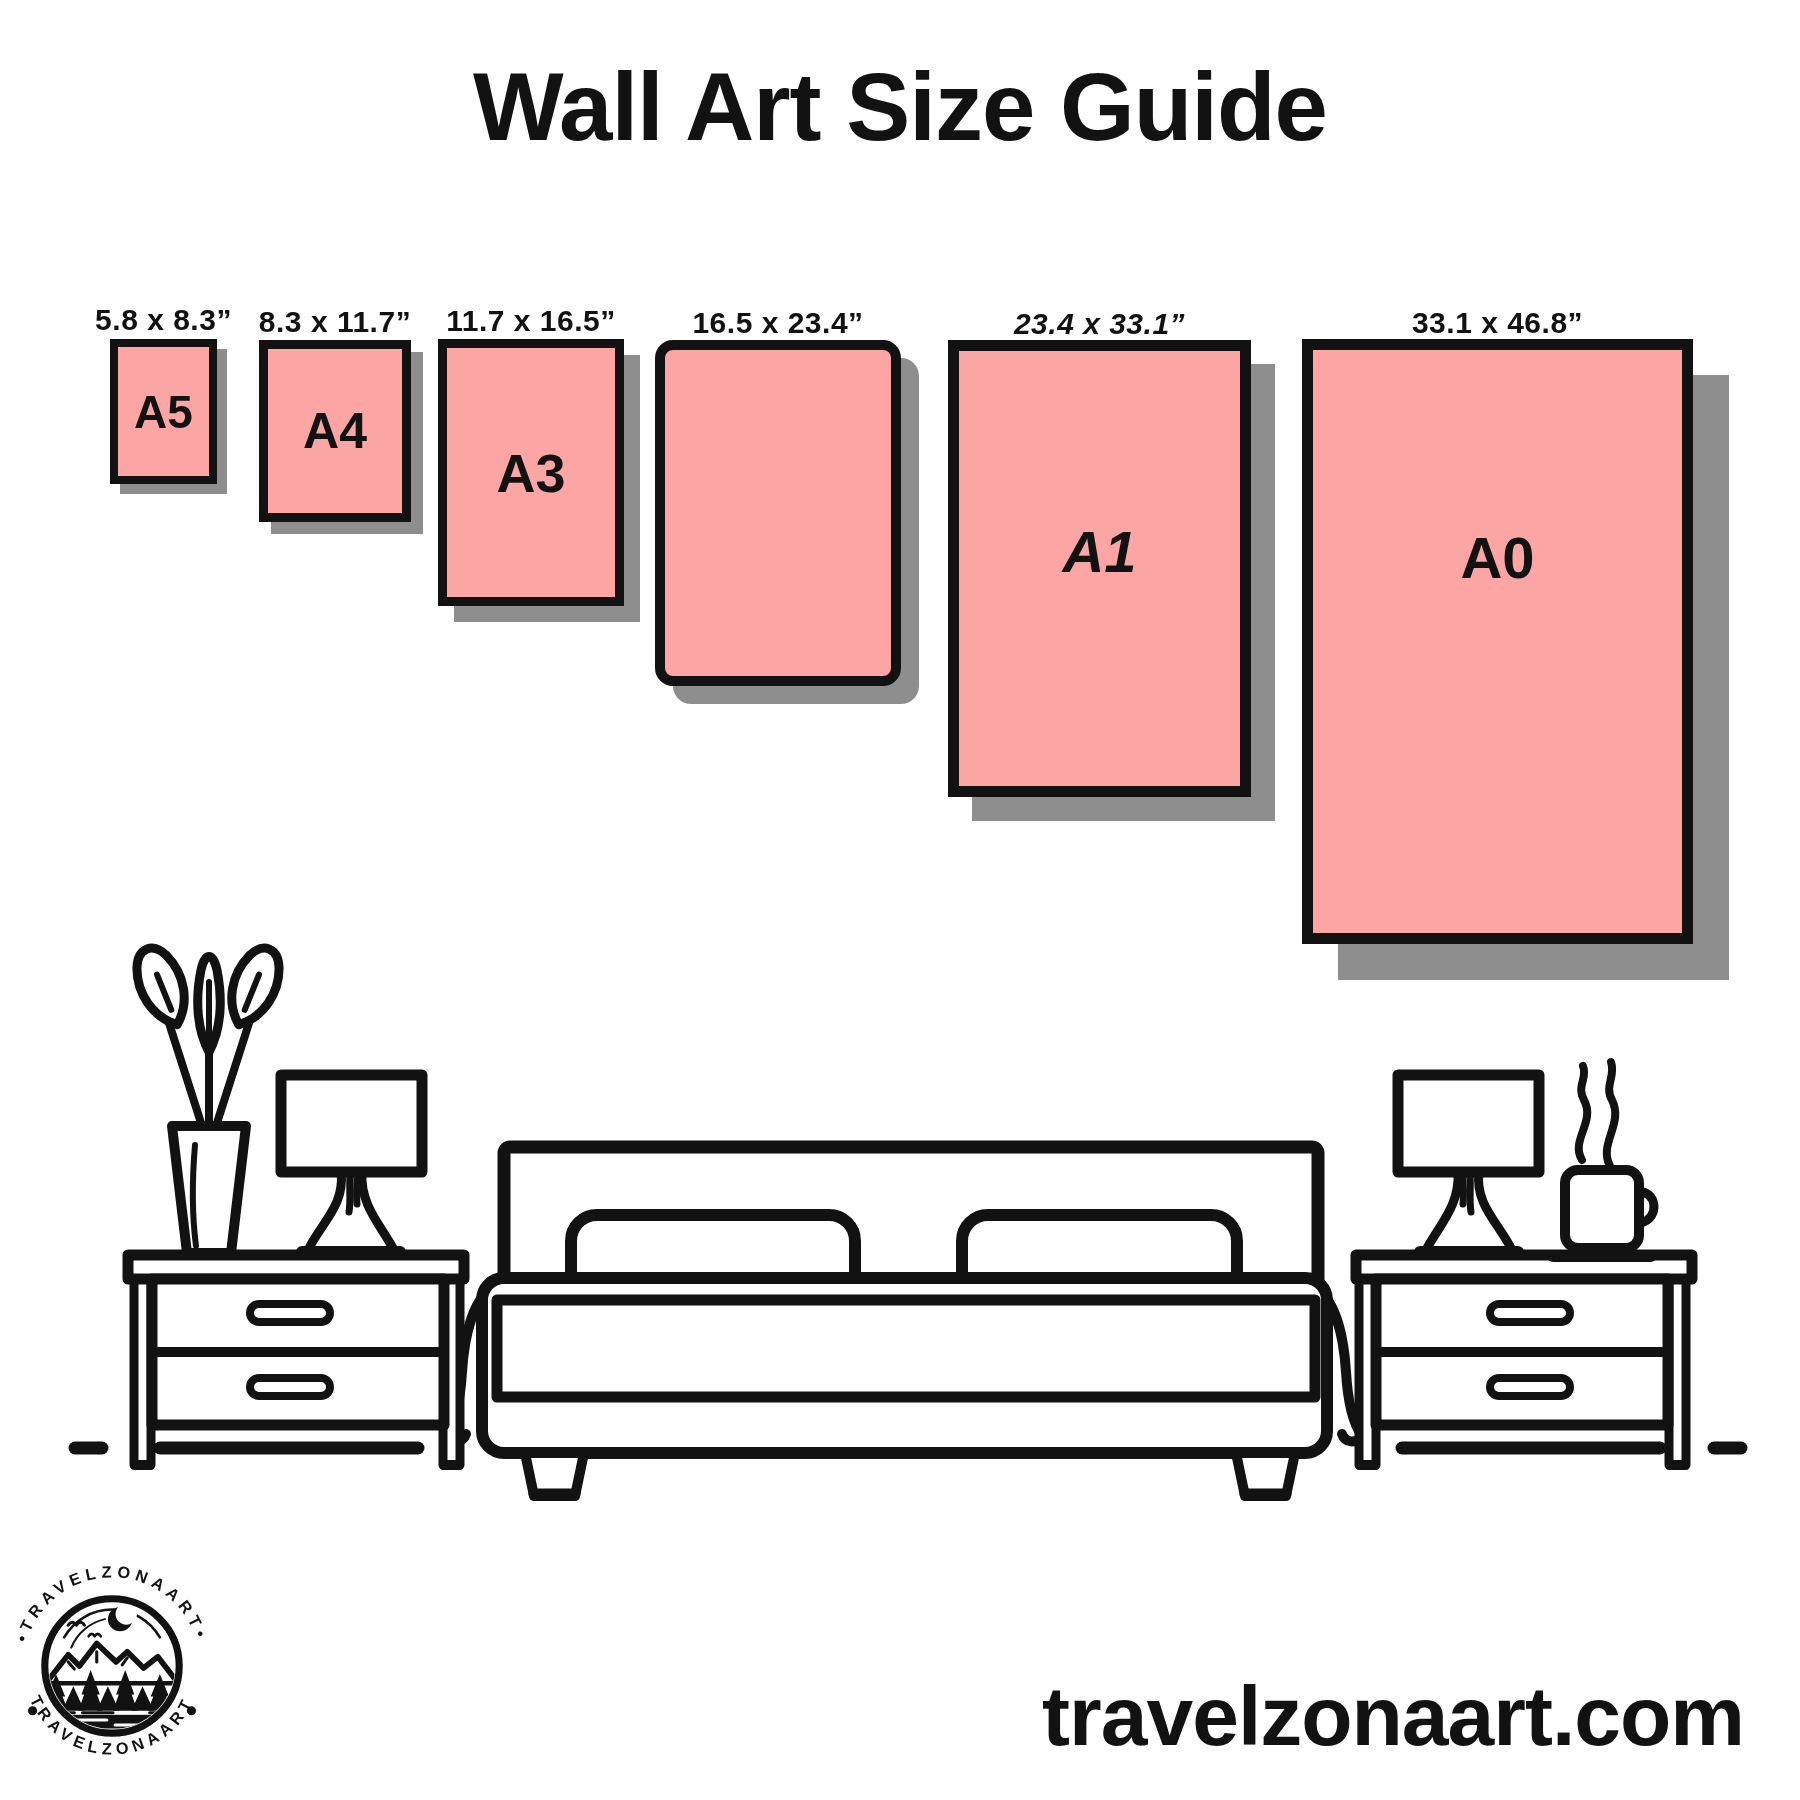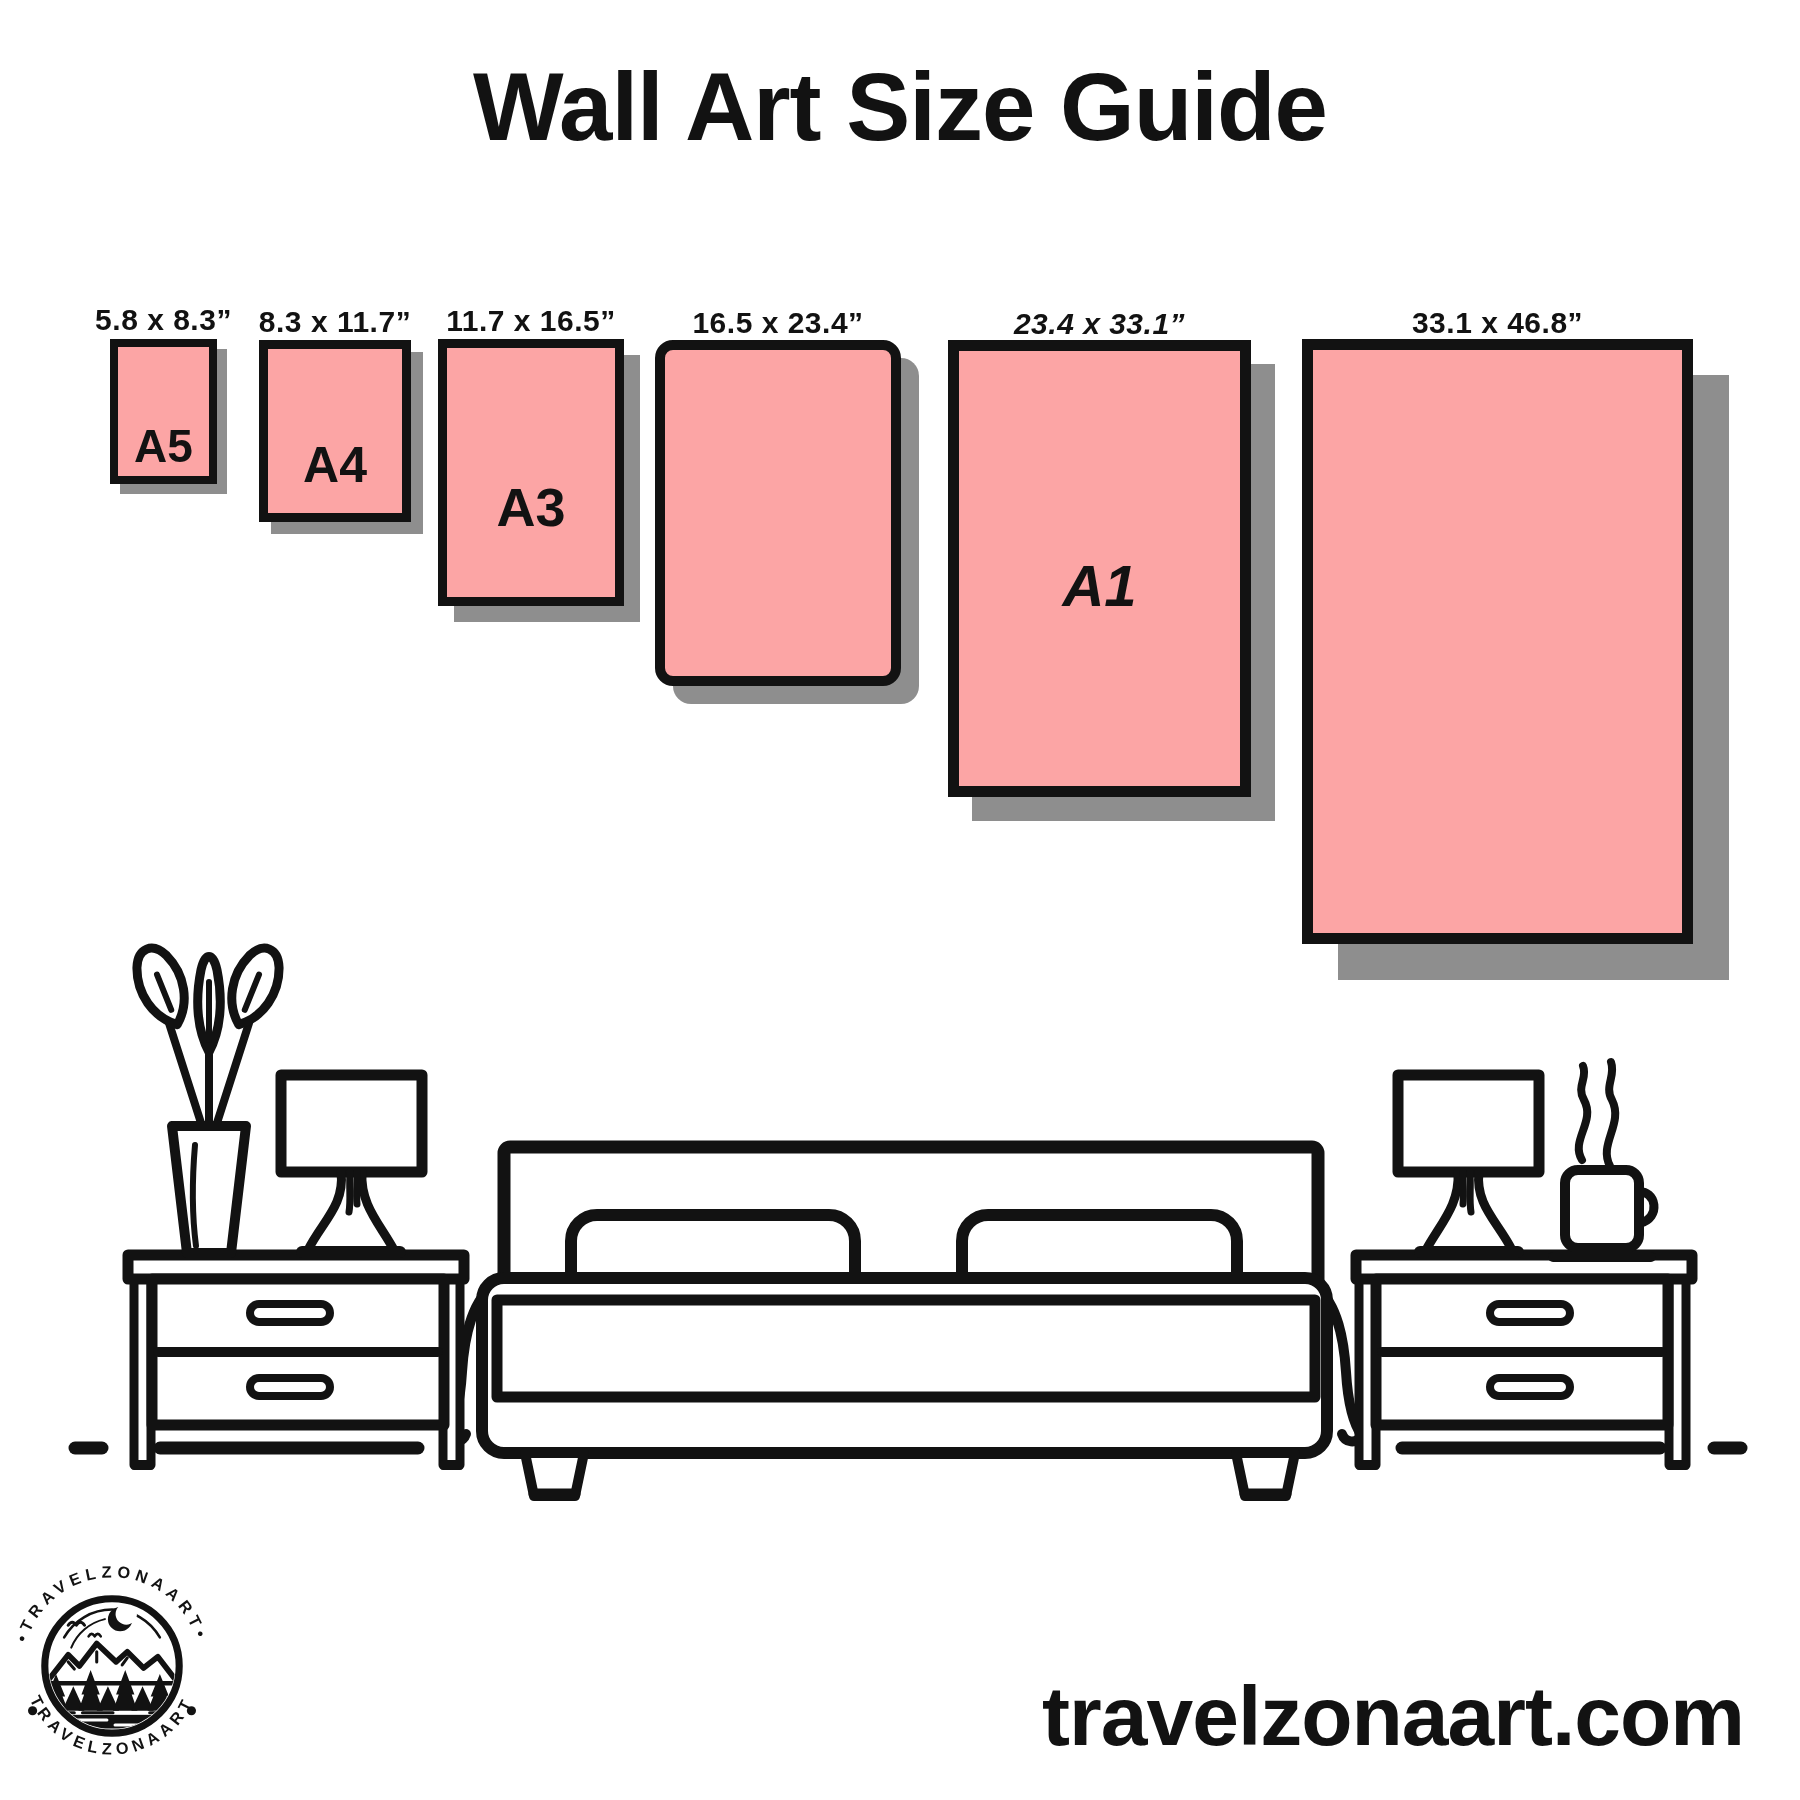--- a/index.html
+++ b/index.html
@@ -17,21 +17,21 @@
   .frame{
     position:absolute;background:#fca5a5;border-style:solid;border-color:#121212;
     box-sizing:border-box;
   }
   .dim{
     position:absolute;bottom:calc(100% + 10px);left:50%;transform:translateX(-50%);
     white-space:nowrap;font-weight:700;font-size:30px;letter-spacing:0.5px;color:#121212;
   }
   .letter{
     position:absolute;left:0;right:0;text-align:center;transform:translateY(-50%);
-    font-weight:700;color:#121212;margin-top:34px;
+    font-weight:700;color:#121212;
   }
   #scene{position:absolute;left:0;top:0;pointer-events:none;}
   #logo{position:absolute;left:12px;top:1556px;}
   #website{
     position:absolute;top:1668px;right:56px;
     font-size:84px;font-weight:700;letter-spacing:-1px;color:#121212;
   }
   .arc-text{font-size:16px;font-weight:700;letter-spacing:5px;fill:#121212;}
 </style>
 </head>
@@ -54,20 +54,21 @@
     </div>
     <div class="frame" style="left: 655px; top: 340px; width: 246px; height: 346px; border-width: 10px; box-shadow: rgb(142, 142, 142) 18px 18px 0px 0px; border-radius: 18px;">
       <div class="dim">16.5 x 23.4”</div>
     </div>
     <div class="frame" style="left: 948px; top: 340px; width: 303px; height: 457px; border-width: 11px; box-shadow: rgb(142, 142, 142) 24px 24px 0px 0px; font-style: italic;">
       <div class="dim">23.4 x 33.1”</div>
       <div class="letter" style="top: 46%; font-size: 58px;">A1</div>
     </div>
     <div class="frame" style="left: 1302px; top: 339px; width: 391px; height: 605px; border-width: 11px; box-shadow: rgb(142, 142, 142) 36px 36px 0px 0px;">
       <div class="dim">33.1 x 46.8”</div>
+      <div class="letter" style="top: 35.5%; font-size: 58px;">A0</div>
     </div>
   </div>
 
 <svg id="scene" width="1800" height="1800" viewBox="0 0 1800 1800" fill="none" stroke="#121212" stroke-linecap="round" stroke-linejoin="round">
 
   <g stroke-width="13">
     <path d="M75 1448 H102"></path>
     <path d="M160 1448 H418"></path>
     <path d="M1402 1448 H1660"></path>
     <path d="M1714 1448 H1741"></path>

